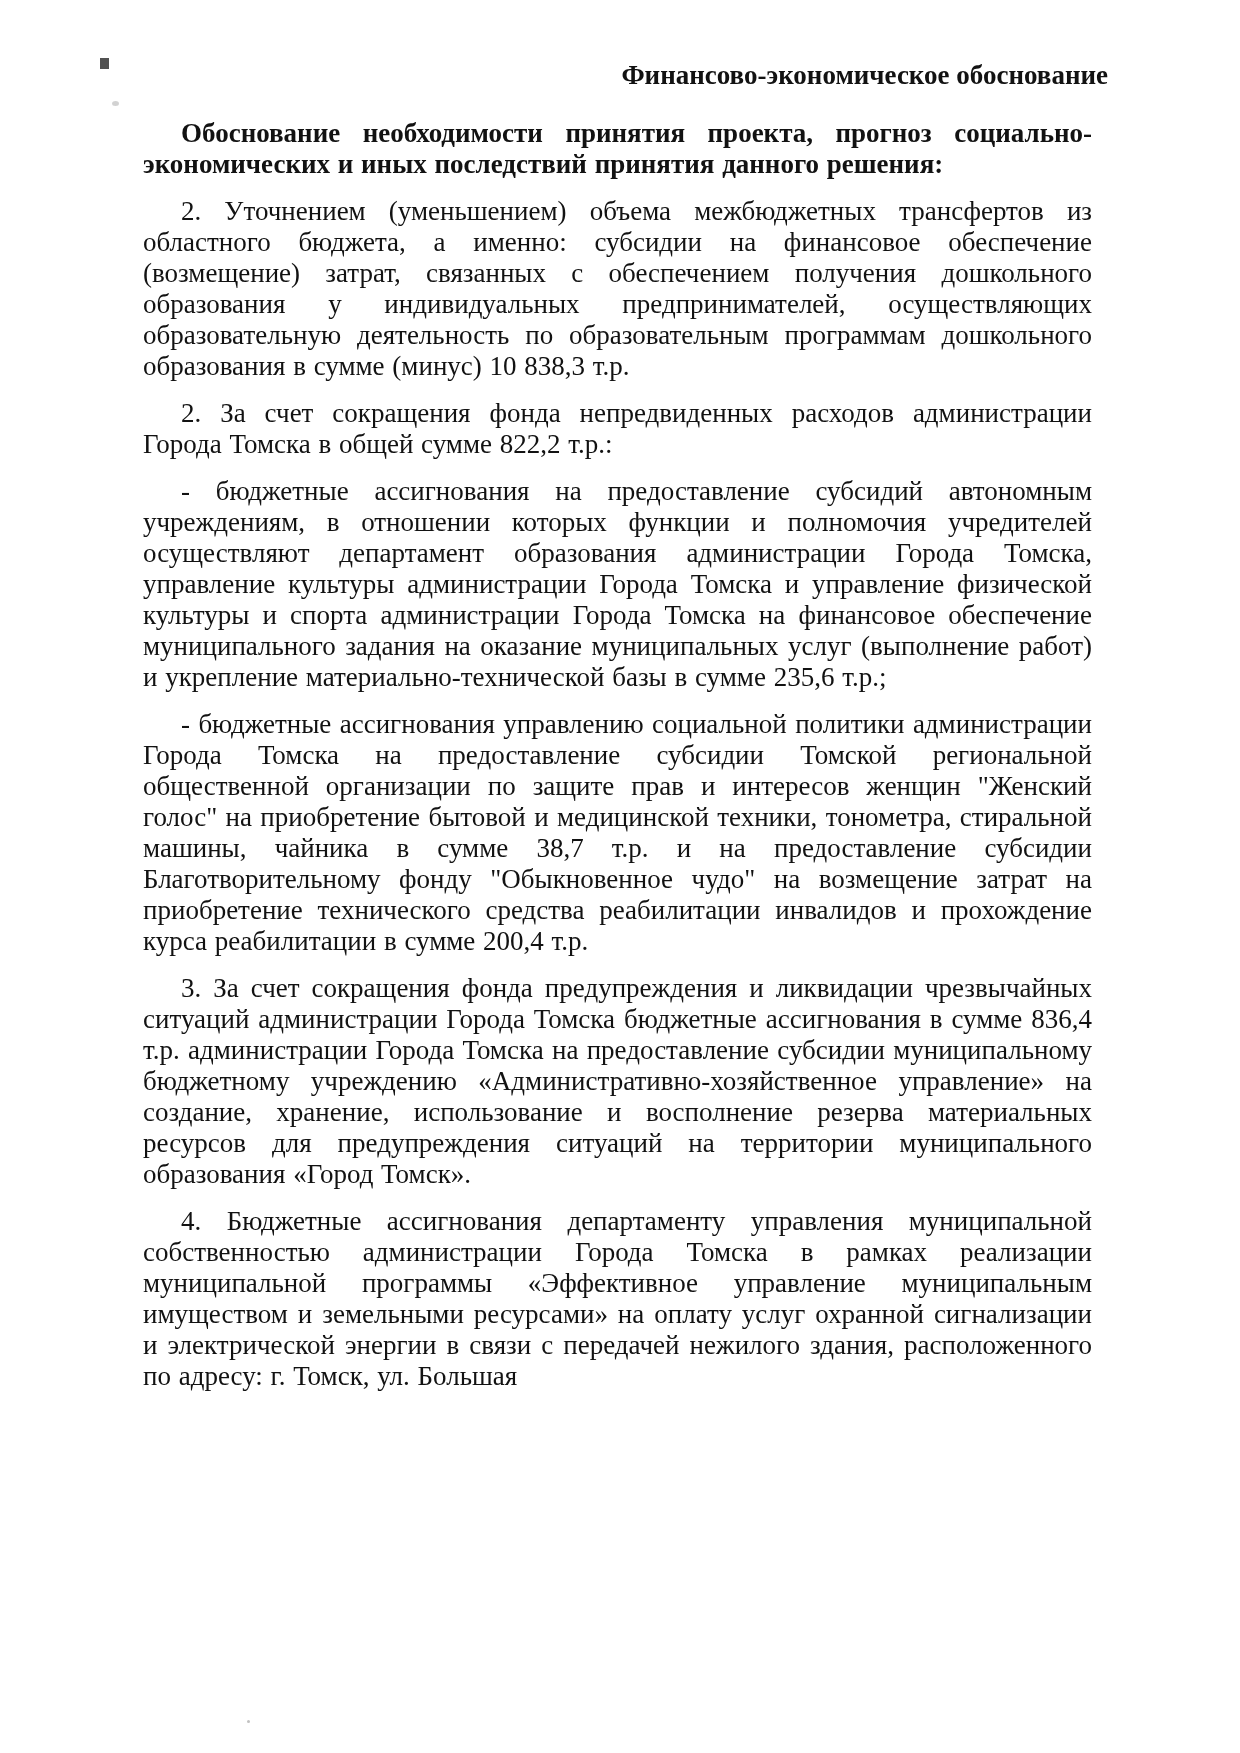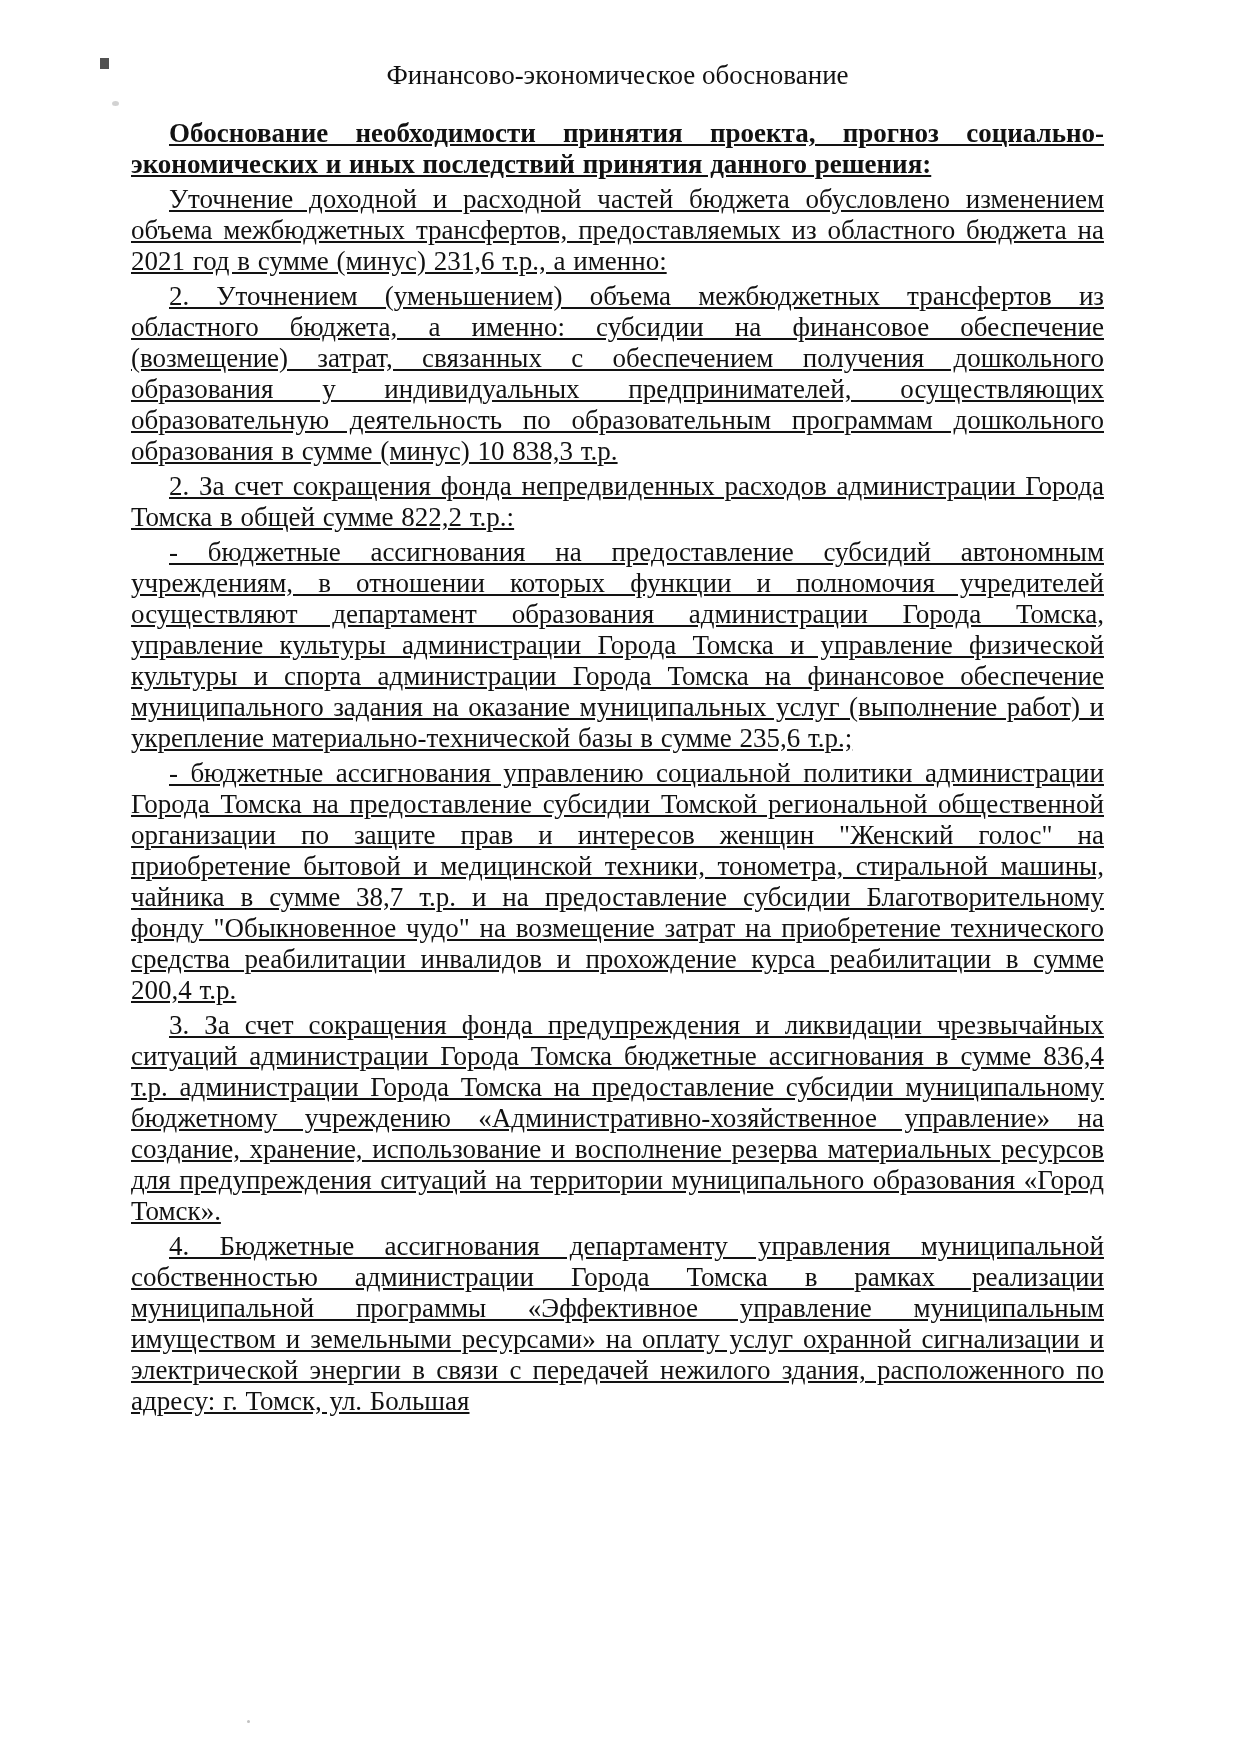--- a/index.html
+++ b/index.html
@@ -18,33 +18,32 @@
     position: absolute;
     left: 127px;
     top: 60px;
     width: 981px;
     color: #121212;
     font-size: 27px;
     line-height: 31px;
     -webkit-font-smoothing: antialiased;
   }
   .title-block {
-    text-align: center;
-    font-weight: normal;
+    text-align: right;
+    font-weight: bold;
     margin: 0 0 27px 0;
   }
   .title-line {
     margin: 0;
   }
   .para {
-    margin: 4px;
+    margin: 16px;
     text-align: justify;
     text-indent: 38px;
     word-spacing: 1px;
-    text-decoration: underline;
   }
   .para.bold {
     font-weight: bold;
   }
   .artifact {
     position: absolute;
     background: #333;
   }
   .artifact.a1 { left: 100px; top: 58px; width: 9px; height: 11px; opacity: 0.85; }
   .artifact.a2 { left: 112px; top: 101px; width: 7px; height: 5px; opacity: 0.22; border-radius: 50%; }
@@ -57,21 +56,20 @@
 <div class="artifact a2"></div>
 <div class="artifact a3"></div>
 
 <div class="page">
 
   <div class="title-block">
     <p class="title-line">Финансово-экономическое обоснование</p>
   </div>
 
   <p class="para bold">Обоснование необходимости принятия проекта, прогноз социально-экономических и иных последствий принятия данного решения:</p>
-  <p class="para">Уточнение доходной и расходной частей бюджета обусловлено изменением объема межбюджетных трансфертов, предоставляемых из областного бюджета на 2021 год в сумме (минус) 231,6 т.р., а именно:</p>
   <p class="para">2. Уточнением (уменьшением) объема межбюджетных трансфертов из областного бюджета, а именно: субсидии на финансовое обеспечение (возмещение) затрат, связанных с обеспечением получения дошкольного образования у индивидуальных предпринимателей, осуществляющих образовательную деятельность по образовательным программам дошкольного образования в сумме (минус) 10&nbsp;838,3 т.р.</p>
   <p class="para">2. За счет сокращения фонда непредвиденных расходов администрации Города Томска в общей сумме 822,2 т.р.:</p>
   <p class="para">- бюджетные ассигнования на предоставление субсидий автономным учреждениям, в отношении которых функции и полномочия учредителей осуществляют департамент образования администрации Города Томска, управление культуры администрации Города Томска и управление физической культуры и спорта администрации Города Томска на финансовое обеспечение муниципального задания на оказание муниципальных услуг (выполнение работ) и укрепление материально-технической базы в сумме 235,6 т.р.;</p>
   <p class="para">- бюджетные ассигнования управлению социальной политики администрации Города Томска на предоставление субсидии Томской региональной общественной организации по защите прав и интересов женщин "Женский голос" на приобретение бытовой и медицинской техники, тонометра, стиральной машины, чайника в сумме 38,7 т.р. и на предоставление субсидии Благотворительному фонду "Обыкновенное чудо" на возмещение затрат на приобретение технического средства реабилитации инвалидов и прохождение курса реабилитации в сумме 200,4 т.р.</p>
   <p class="para">3. За счет сокращения фонда предупреждения и ликвидации чрезвычайных ситуаций администрации Города Томска бюджетные ассигнования в сумме 836,4 т.р. администрации Города Томска на предоставление субсидии муниципальному бюджетному учреждению «Административно-хозяйственное управление» на создание, хранение, использование и восполнение резерва материальных ресурсов для предупреждения ситуаций на территории муниципального образования «Город Томск».</p>
   <p class="para">4. Бюджетные ассигнования департаменту управления муниципальной собственностью администрации Города Томска в рамках реализации муниципальной программы «Эффективное управление муниципальным имуществом и земельными ресурсами» на оплату услуг охранной сигнализации и электрической энергии в связи с передачей нежилого здания, расположенного по адресу: г. Томск, ул. Большая</p>
 
 </div>
 
 </body></html>

